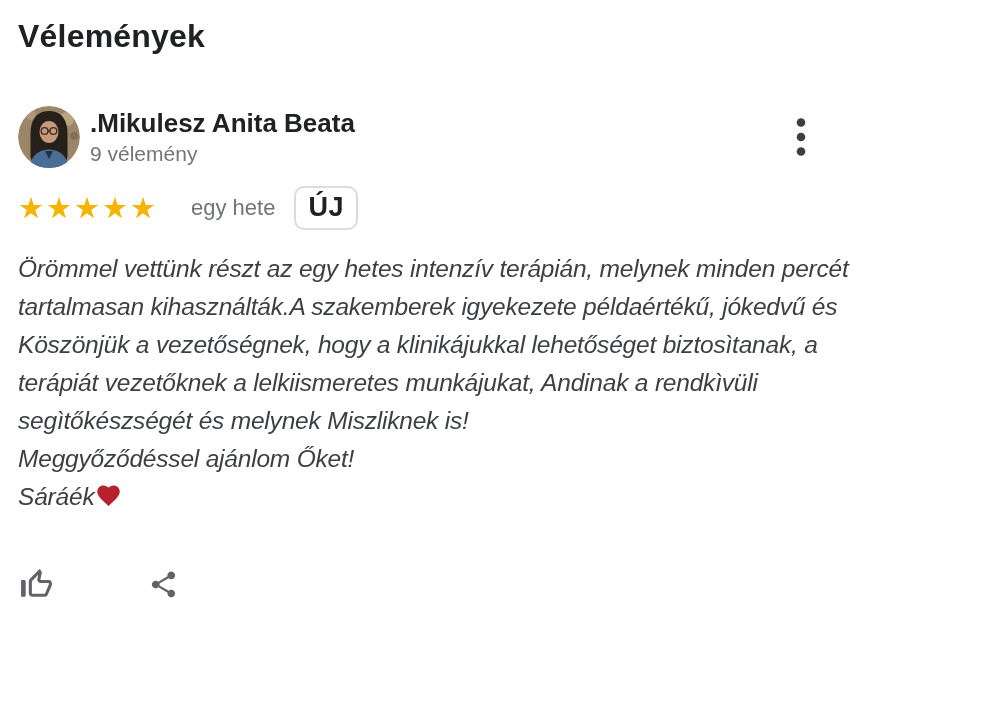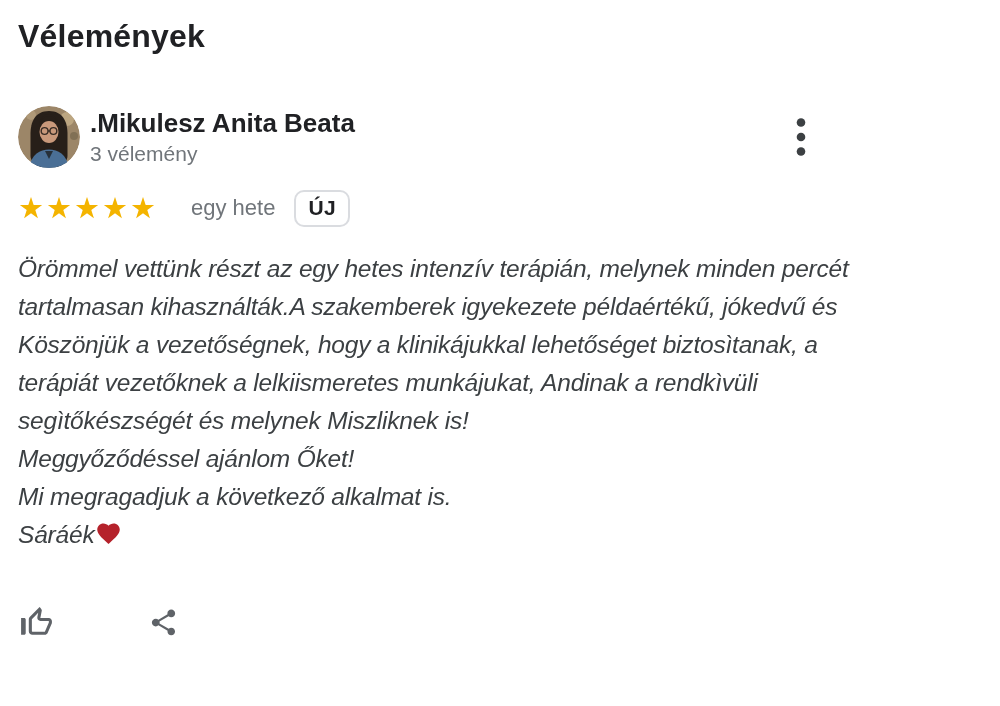--- a/index.html
+++ b/index.html
@@ -40,21 +40,21 @@
   .stars {
     font-family: "DejaVu Sans", sans-serif;
     color: #f4b400; font-size: 29px; line-height: 1; letter-spacing: 2px;
     white-space: nowrap;
   }
   .time-ago { font-size: 22px; color: #70757a; margin-left: 33px; }
   .new-badge {
     margin-left: 19px;
     border: 2px solid #dadce0; border-radius: 10px;
     padding: 4px 12px 5px 12px;
-    font-size: 21px; font-weight: 700; color: #202124;
+    font-size: 27px; font-weight: 700; color: #202124;
     letter-spacing: 0.5px;
   }
 
   
   .review-body { margin-top: 22px; font-style: italic; }
   .body-line {
     font-size: 24.5px; line-height: 38px; color: #3c4043;
     white-space: nowrap; letter-spacing: -0.2px;
   }
   .heart-emoji svg { width: 27px; height: 27px; vertical-align: -4px; margin-left: 1px; }
@@ -89,21 +89,21 @@
             <circle cx="35.4" cy="25" r="3.4"></circle>
             <line x1="30" y1="25" x2="32" y2="25"></line>
           </g>
           <path d="M11 62 C13.5 48 22 43.5 31 43.5 C40 43.5 48.5 48 51 62 Z" fill="#4a6f96"></path>
           <path d="M27 45 L31 53 L35 45 Z" fill="#26303a"></path>
         </svg>
       </button>
 
       <div class="author-block">
         <div class="author-name">.Mikulesz Anita Beata</div>
-        <div class="author-count">3 vélemény</div>
+        <div class="author-count">9 vélemény</div>
       </div>
 
       <button class="menu-btn">
         <svg width="10" height="40" viewBox="0 0 10 40">
           <circle cx="5" cy="5.5" r="4.3" fill="#3c4043"></circle>
           <circle cx="5" cy="20" r="4.3" fill="#3c4043"></circle>
           <circle cx="5" cy="34.5" r="4.3" fill="#3c4043"></circle>
         </svg>
       </button>
     </div>
@@ -114,21 +114,20 @@
       <span class="new-badge">ÚJ</span>
     </div>
 
     <div class="review-body">
       <div class="body-line">Örömmel vettünk részt az egy hetes intenzív terápián, melynek minden percét</div>
       <div class="body-line">tartalmasan kihasználták.A szakemberek igyekezete példaértékű, jókedvű és</div>
       <div class="body-line">Köszönjük a vezetőségnek, hogy a klinikájukkal lehetőséget biztosìtanak, a</div>
       <div class="body-line">terápiát vezetőknek a lelkiismeretes munkájukat, Andinak a rendkìvüli</div>
       <div class="body-line">segìtőkészségét és melynek Miszliknek is!</div>
       <div class="body-line">Meggyőződéssel ajánlom Őket!</div>
-      <div class="body-line">Mi megragadjuk a következő alkalmat is.</div>
       <div class="body-line">
         <span>Sáráék</span><span class="heart-emoji"><svg viewBox="0 0 24 24">
               <path d="M12 21.35l-1.45-1.32C5.4 15.36 2 12.28 2 8.5 2 5.42 4.42 3 7.5 3c1.74 0 3.41.81 4.5 2.09C13.09 3.81 14.76 3 16.5 3 19.58 3 22 5.42 22 8.5c0 3.78-3.4 6.86-8.55 11.54L12 21.35z" fill="#b5222b"></path>
             </svg></span>
       </div>
     </div>
 
     <div class="actions">
       <button class="action-btn like-btn">
         <svg width="37" height="37" viewBox="0 0 24 24">

